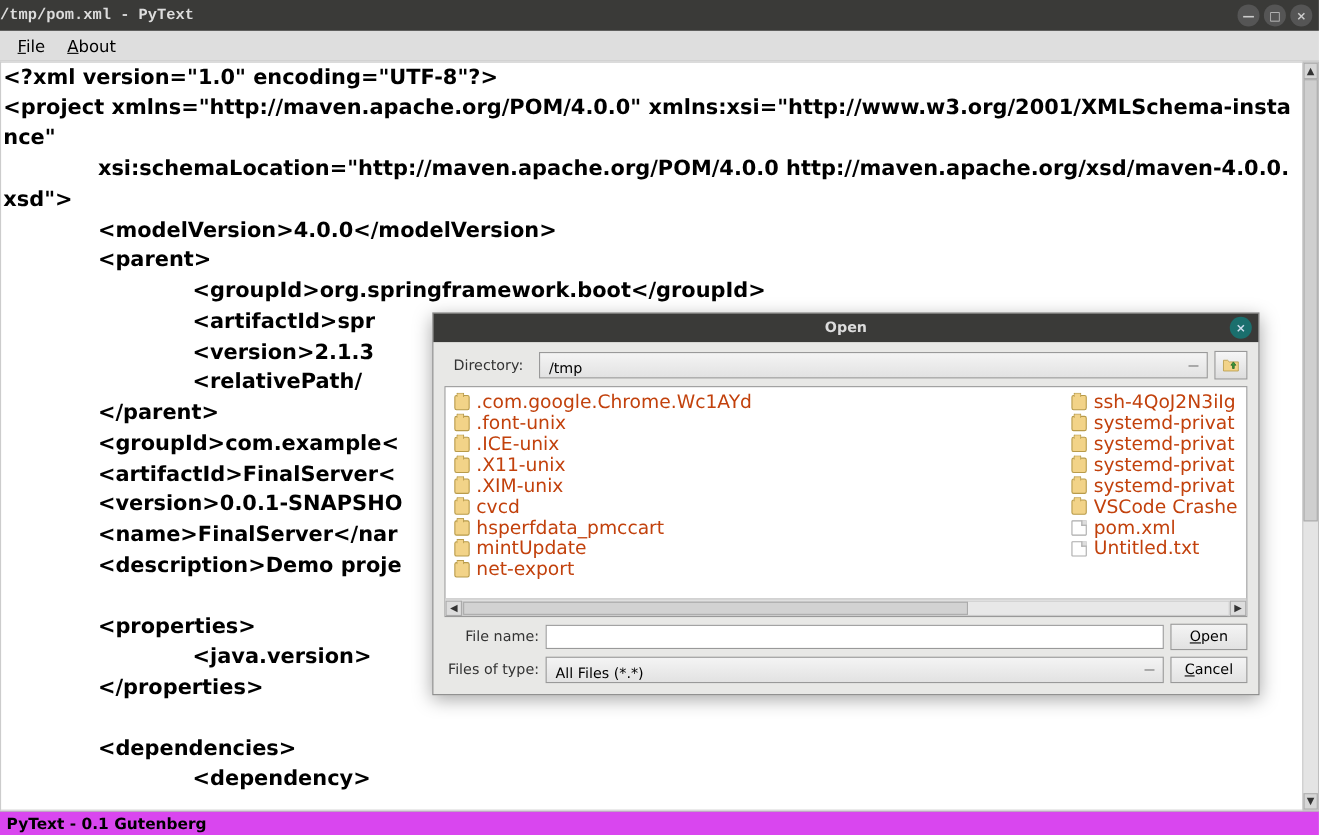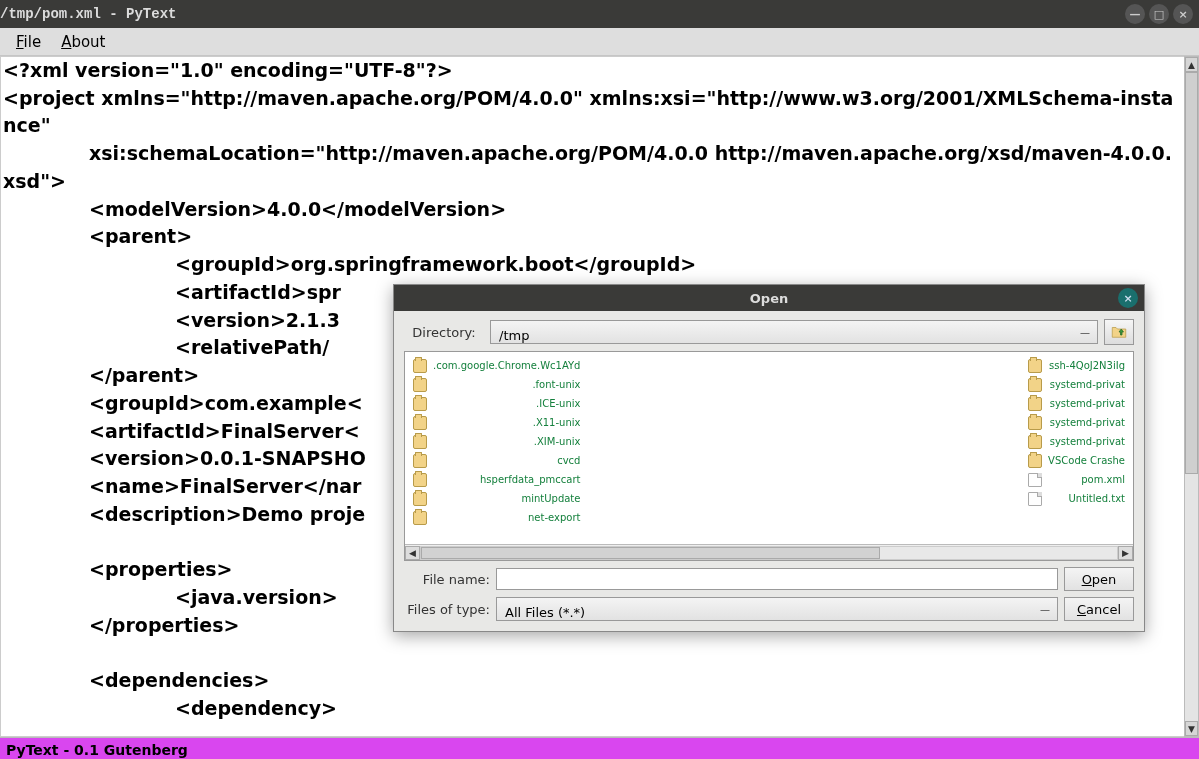--- a/index.html
+++ b/index.html
@@ -38,21 +38,21 @@
   .dlg-label { width: 80px; text-align:center; color:#333; }
   .dlg-label.right { text-align:right; }
   .dlg-dir-combo { flex:1; height:24px; background:linear-gradient(#f4f4f4,#e2e2e2); border:1px solid #999; padding:0 20px 0 8px; display:flex; align-items:flex-end; position:relative; }
   .combo-arrow { position:absolute; right:4px; top:3px; width:16px; height:16px; display:flex; align-items:center; justify-content:center; color:#444; font-size:10px; }
   .dlg-up { width:30px; height:26px; background:linear-gradient(#f6f6f6,#ddd); border:1px solid #999; display:flex; align-items:center; justify-content:center; }
   .dlg-up svg { width:18px; height:18px; }
 
   .file-list-wrap { background:#fff; border:1px solid #999; height: 210px; display:flex; flex-direction:column; }
   .file-list { flex:1; display:flex; flex-direction:row; gap:30px; padding:4px 8px; overflow:hidden; align-items:flex-start; }
   .file-col { display:flex; flex-direction:column; gap:0px; }
-  .file-item { display:flex; align-items:center; gap:6px; height:19px; font-size:10px; color:#15803d; cursor:default; white-space:nowrap;justify-content:space-between; }
+  .file-item { display:flex; align-items:center; gap:6px; height:19px; font-size:17px; color:#c2410c; cursor:default; white-space:nowrap; }
   .ico { width:14px; height:14px; flex:none; }
   .ico.folder { background:#f2d388; border:1px solid #b89b4a; border-radius:2px; position:relative; }
   .ico.folder:before { content:""; position:absolute; left:1px; top:-3px; width:5px; height:3px; background:#f2d388; border:1px solid #b89b4a; border-bottom:none; border-radius:1px 1px 0 0; }
   .ico.file { background:#fefefe; border:1px solid #aaa; border-radius:1px; position:relative; }
   .ico.file:before { content:""; position:absolute; right:-1px; top:-1px; width:4px; height:4px; background:#ddd; border-left:1px solid #aaa; border-bottom:1px solid #aaa; }
 
   .file-hscroll { height:16px; background:#eee; border-top:1px solid #bbb; display:flex; align-items:center; }
   .hs-arrow { width:15px; height:14px; background:#ddd; border:1px solid #aaa; display:flex; align-items:center; justify-content:center; font-size:9px; color:#333; }
   .hs-track { flex:1; background:#e8e8e8; position:relative; height:14px; border:1px solid #ccc; }
   .hs-thumb { position:absolute; left:0; top:0; bottom:0; width:66%; background:#d2d2d2; border:1px solid #aaa; }

